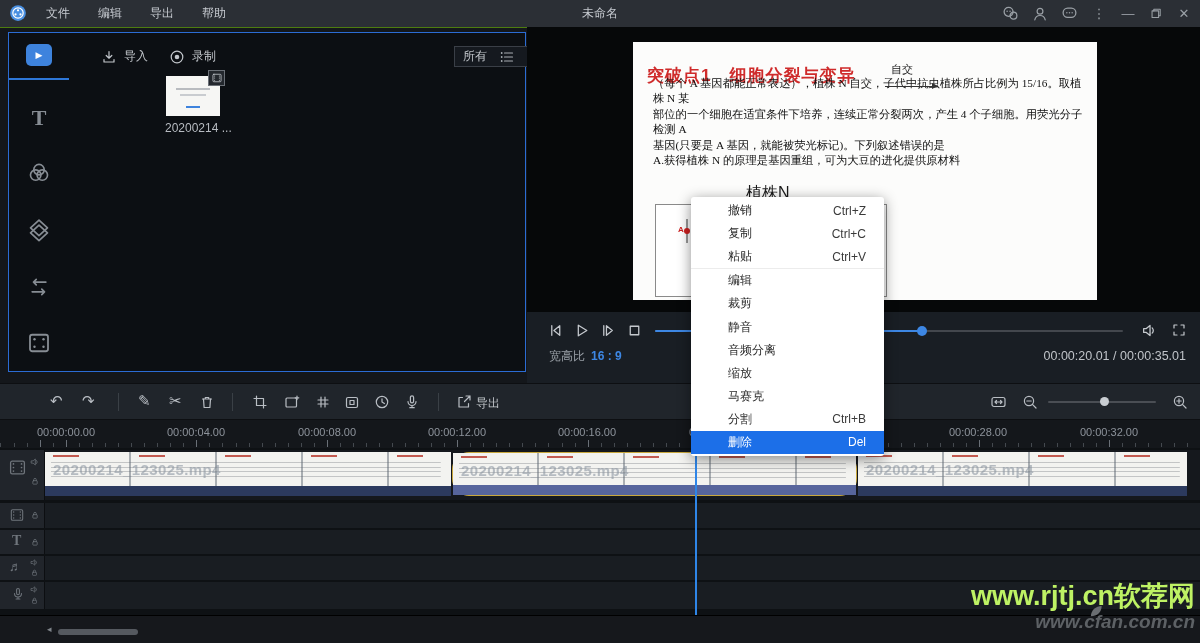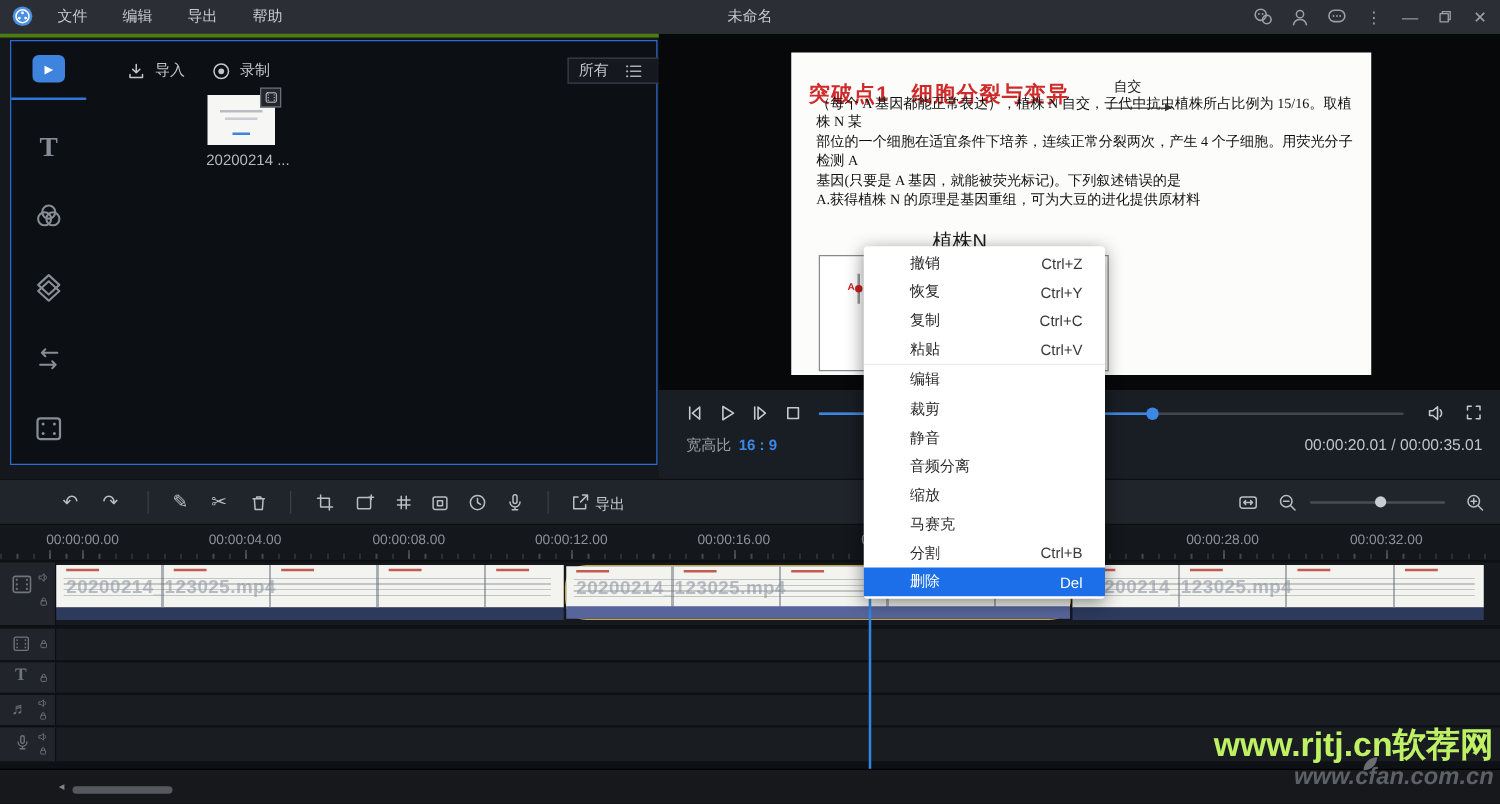--- a/index.html
+++ b/index.html
@@ -4,21 +4,21 @@
 <style>
   html,body{margin:0;padding:0;background:#101316;}
   #app{position:relative;width:1200px;height:643px;overflow:hidden;
        font-family:"Liberation Sans",sans-serif;background:#14171b;
        -webkit-font-smoothing:antialiased;}
   .abs{position:absolute;}
   svg.ic{stroke:currentColor;fill:none;stroke-width:1.2;stroke-linecap:round;stroke-linejoin:round;display:block;}
 
   
   .titlebar{position:absolute;left:0;top:0;width:1200px;height:27px;background:#2b2f35;
-            display:flex;align-items:center;color:#c6cad0;font-size:12px;border-bottom:3px solid #4d7c0f;}
+            display:flex;align-items:center;color:#c6cad0;font-size:12px;border-bottom:1px solid #4d7c0f;}
   .tb-menu{padding:0 14px;cursor:default;}
   .tb-title{position:absolute;left:0;right:0;text-align:center;color:#c6cad0;pointer-events:none;}
   .tb-right{position:absolute;right:8px;top:0;height:27px;display:flex;align-items:center;gap:13px;color:#9aa0a6;}
   .tb-right .win{font-size:13px;width:16px;text-align:center;}
 
   
   .left-panel{position:absolute;left:8px;top:32px;width:518px;height:340px;
               border:1px solid #2b6cd4;background:#0c0f13;box-sizing:border-box;}
   .rail{position:absolute;left:0;top:0;width:60px;height:338px;}
   .rail-active{position:absolute;left:0;top:0;width:60px;height:45px;border-bottom:2px solid #2e77d8;}
@@ -640,24 +640,20 @@
       </svg>
     </span>
   <div class="wm2">www.cfan.com.cn</div>
 
   <div class="cmenu">
     <div class="citem">
         <span>撤销</span>
         <span class="sc">Ctrl+Z</span>
       </div>
     <div class="citem">
-        <span>恢复</span>
-        <span class="sc">Ctrl+Y</span>
-      </div>
-    <div class="citem">
         <span>复制</span>
         <span class="sc">Ctrl+C</span>
       </div>
     <div class="citem">
         <span>粘贴</span>
         <span class="sc">Ctrl+V</span>
       </div>
     <div class="citem septop">
         <span>编辑</span>
         <span class="sc"></span>

